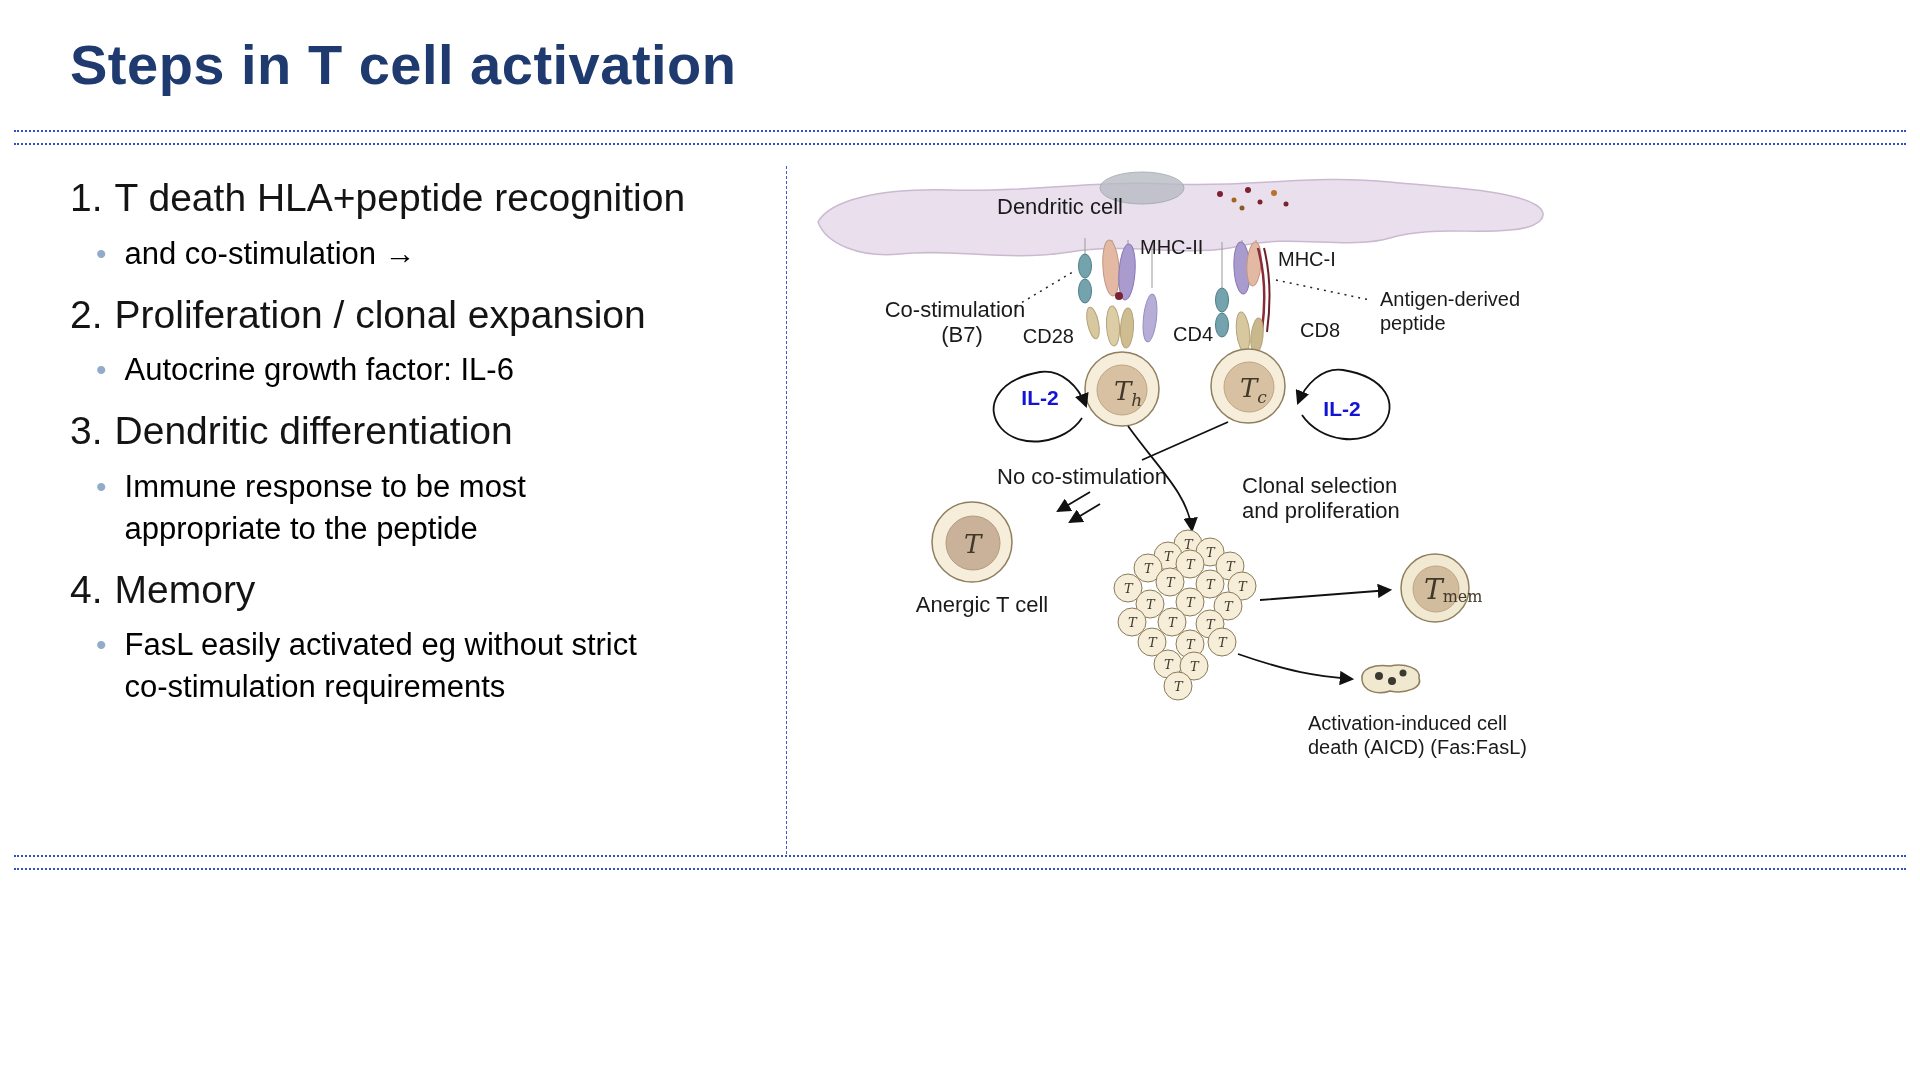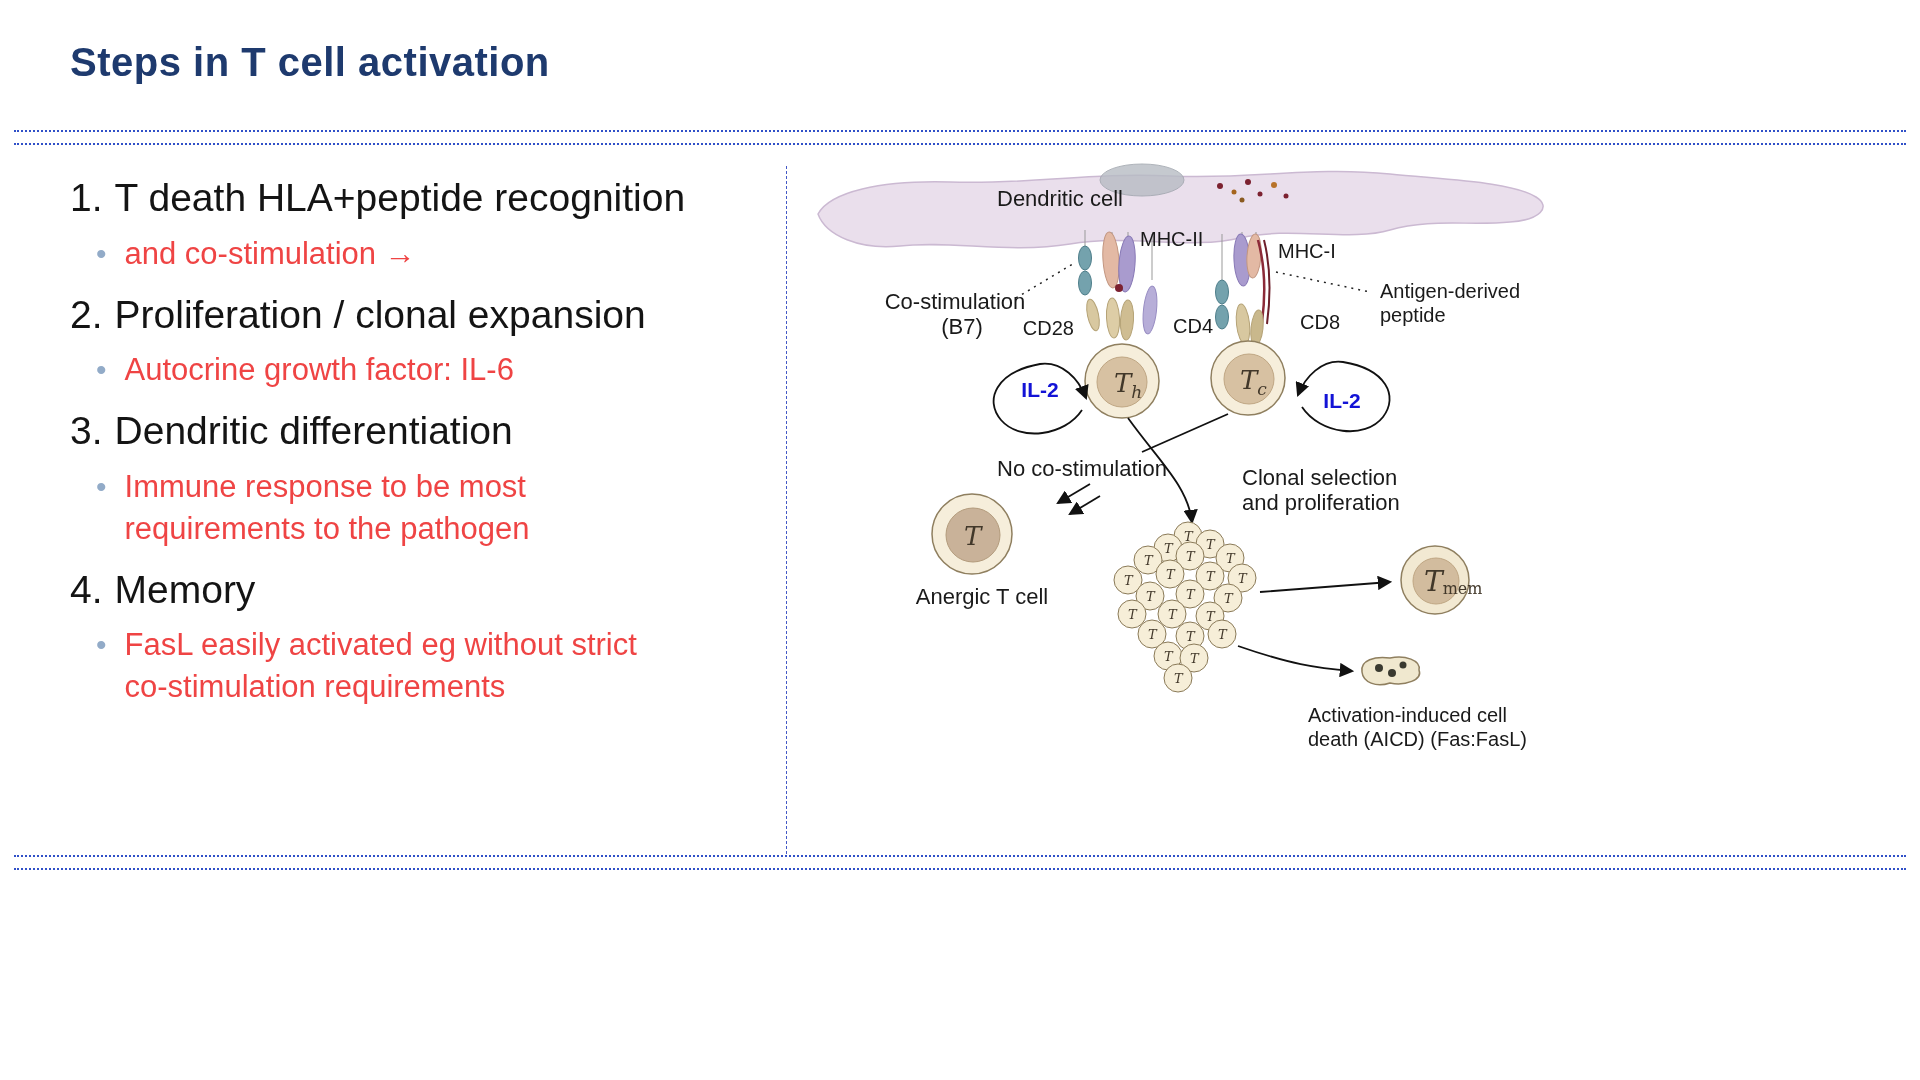--- a/index.html
+++ b/index.html
@@ -7,42 +7,42 @@
     --il2-color:#1313d6;
     --bullet-color:#92abc8;
     --rule-color:#3050c8;
   }
   *{margin:0;padding:0;box-sizing:border-box;}
   html,body{width:1920px;height:1080px;background:#ffffff;overflow:hidden;
     font-family:"Liberation Sans","DejaVu Sans",sans-serif;color:#111;}
   .slide{position:relative;width:1920px;height:1080px;background:#fff;}
 
   .slide-title{
-    position:absolute;left:70px;top:40px;
-    font-size:40px;font-weight:bold;color:var(--title-color);
+    position:absolute;left:70px;top:32px;
+    font-size:56px;font-weight:bold;color:var(--title-color);
     letter-spacing:0.5px;
   }
   .rule{position:absolute;left:14px;right:14px;height:0;
     border-top:2px dotted var(--rule-color);}
   .rule.top1{top:130px;} .rule.top2{top:143px;}
   .rule.bot1{top:855px;} .rule.bot2{top:868px;}
 
   .v-divider{position:absolute;left:786px;top:166px;height:688px;width:0;
     border-left:1px dashed #4459c6;}
 
   .content{position:absolute;left:70px;top:158px;width:700px;}
   .num-item{display:flex;align-items:baseline;font-size:39px;color:#141414;
     margin-top:16px;line-height:1.25;}
   .num-item .num{margin-right:12px;}
   .sub-item{display:flex;align-items:baseline;margin:10px 0 6px 26px;}
   .sub-item .dot{color:var(--bullet-color);font-size:30px;margin-right:18px;
     line-height:1.35;}
-  .sub-item .sub-text{font-size:31px;color:#ef4444;line-height:1.35;max-width:620px;}
-
-  .diagram{position:absolute;left:790px;top:152px;width:770px;height:700px;text-align:right;}
+  .sub-item .sub-text{font-size:31px;color:#000000;line-height:1.35;max-width:620px;}
+
+  .diagram{position:absolute;left:790px;top:160px;width:770px;height:700px;text-align:right;}
   svg text{font-family:"Liberation Sans","DejaVu Sans",sans-serif;fill:#1a1a1a;}
   svg text.lbl{font-size:20px;}
   svg text.lbl-big{font-size:22px;}
   svg text.il2{font-size:21px;font-weight:bold;fill:var(--il2-color);}
   svg text.script{font-family:"DejaVu Serif",serif;font-style:italic;fill:#42382a;}
 </style>
 </head>
 <body>
 
 <div class="slide">
@@ -76,21 +76,21 @@
     </div>
 
     <div class="num-item">
       <span class="num">3.</span>
       <span>Dendritic differentiation</span>
     </div>
     <div class="sub-item">
       <span class="dot">•</span>
       <span class="sub-text">
         <span>Immune response to be most</span><br>
-        <span>requirements to the pathogen</span>
+        <span>appropriate to the peptide</span>
       </span>
     </div>
 
     <div class="num-item">
       <span class="num">4.</span>
       <span>Memory</span>
     </div>
     <div class="sub-item">
       <span class="dot">•</span>
       <span class="sub-text">

